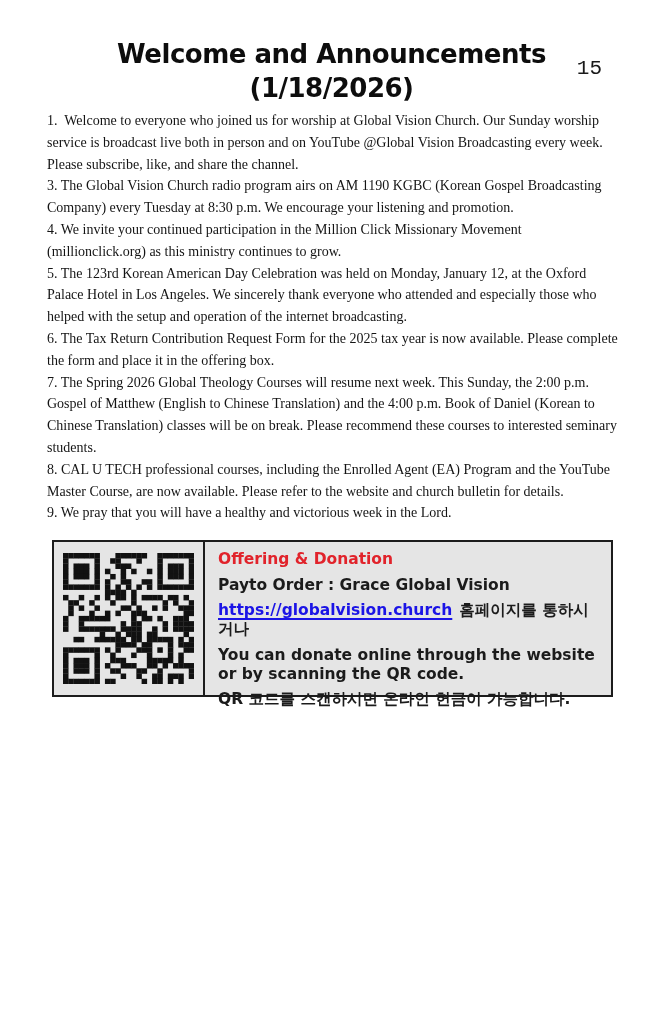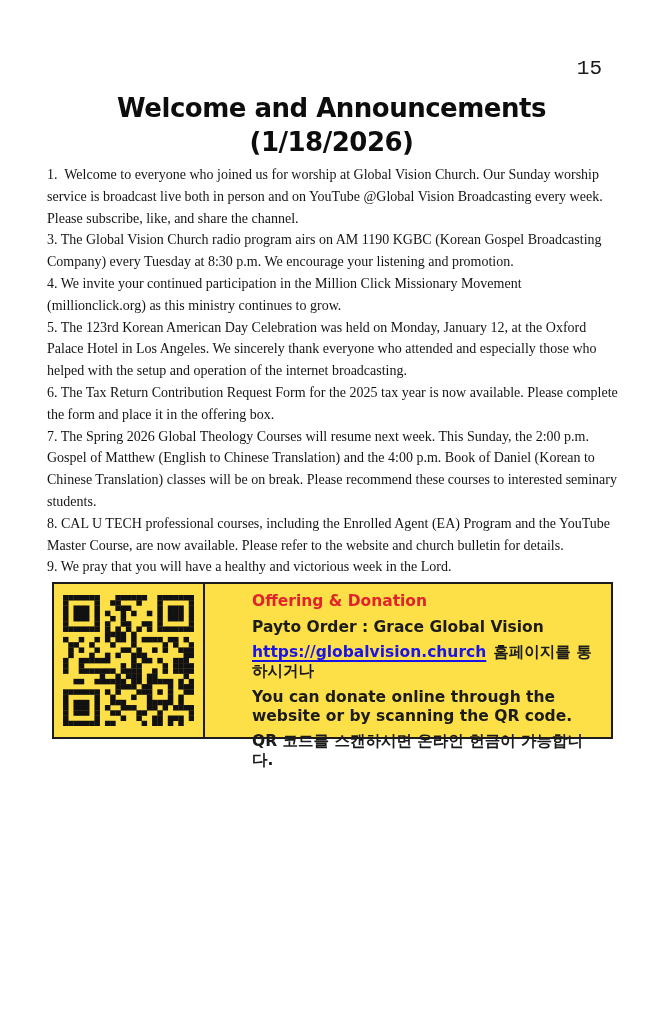--- a/index.html
+++ b/index.html
@@ -12,47 +12,46 @@
     overflow:hidden;
   }
   .page-number {
     position:absolute;
     top:57px; right:61px;
     font-size:21px;
     font-family:Liberation Mono, monospace;
     color:#1a1a1a;
   }
   .title {
-    padding-top:91px;
+    padding-top:37px;
     text-align:center;
     font-family:"DejaVu Sans", sans-serif;
     font-weight:bold;
     font-size:26px;
     line-height:34px;
     letter-spacing:-0.5px;
     color:#0d0d0d;
   }
   .announcements {
     margin:5px 44px 0 47px;
     font-family:"Liberation Serif", serif;
     font-size:14px;
     line-height:21.8px;
     color:#141414;
   }
   .announcements p {
     white-space:pre-wrap;
   }
   .donation-box {
-    margin:4px 0 0 52px;
+    margin:16px 0 0 52px;
     width:561px;
     height:157px;
     border:2px solid #1c1c1c;
     display:flex;
-    background:#fde047;
-    gap:34px;
+    background:#e5e5e5;
   }
   .qr-cell {
     width:151px;
     flex:0 0 151px;
     border-right:2px solid #1c1c1c;
     display:flex;
     align-items:center;
     justify-content:center;
   }
   .qr-svg { width:131px; height:131px; }

